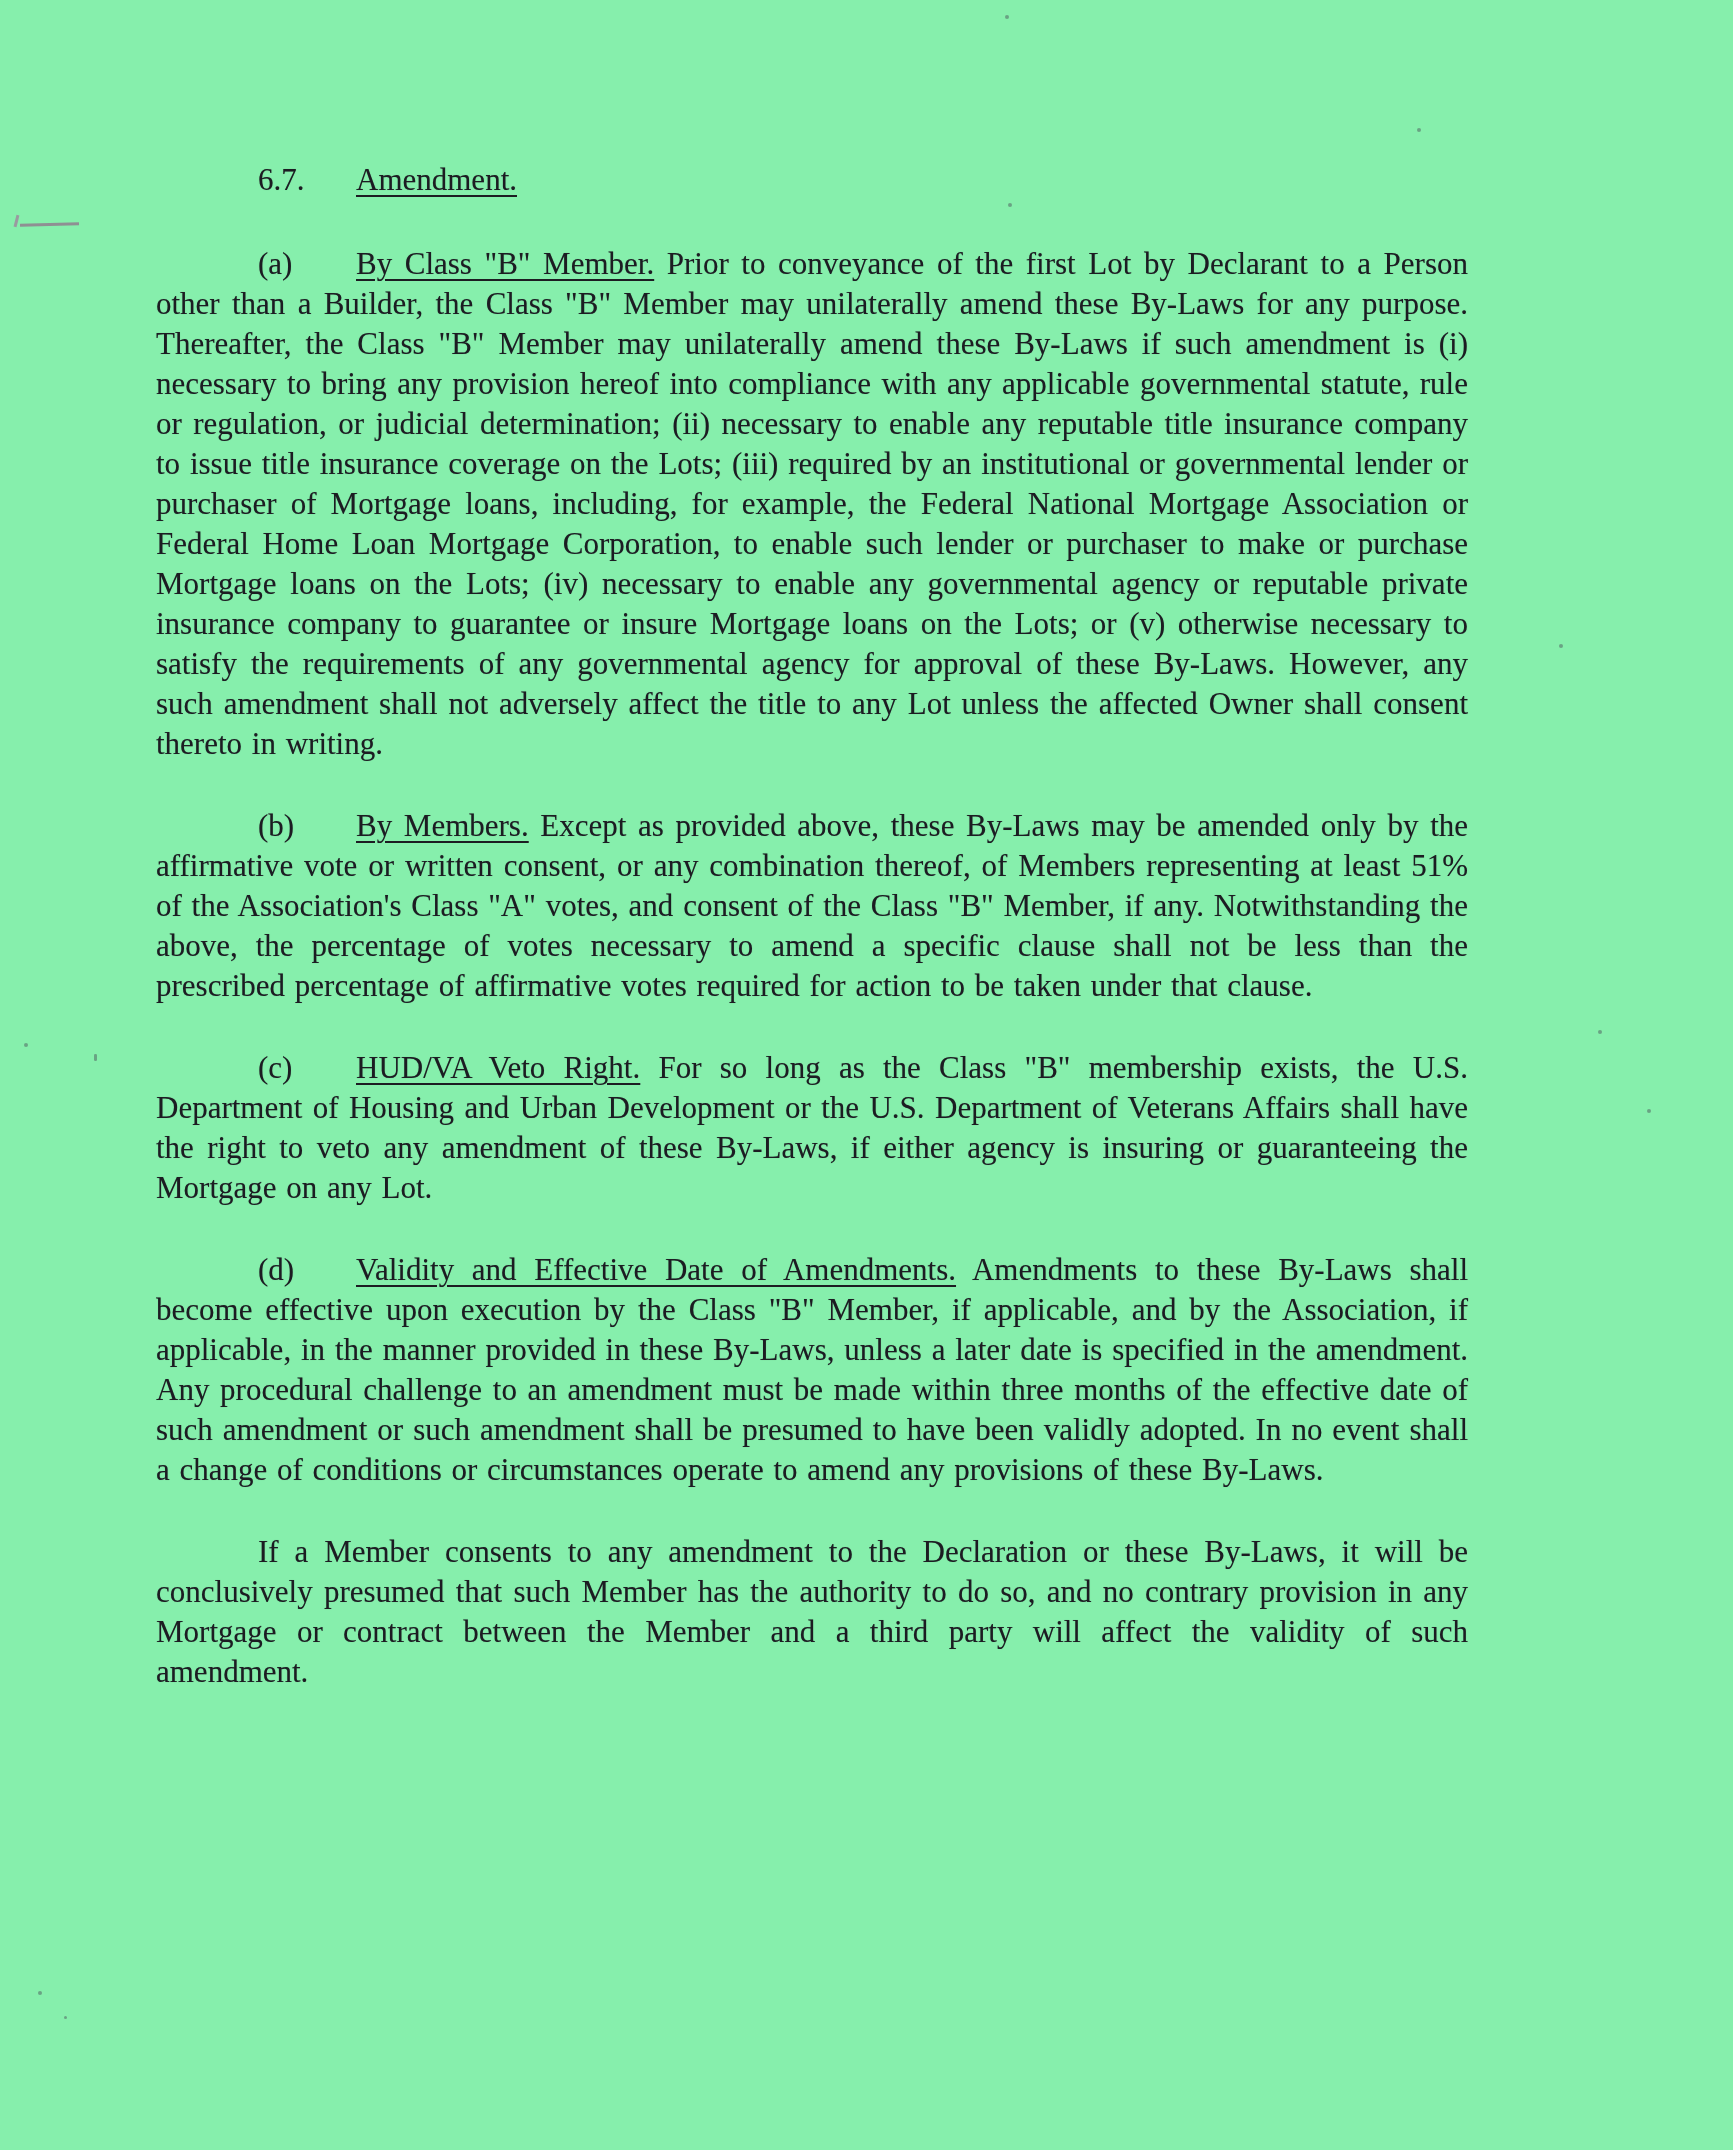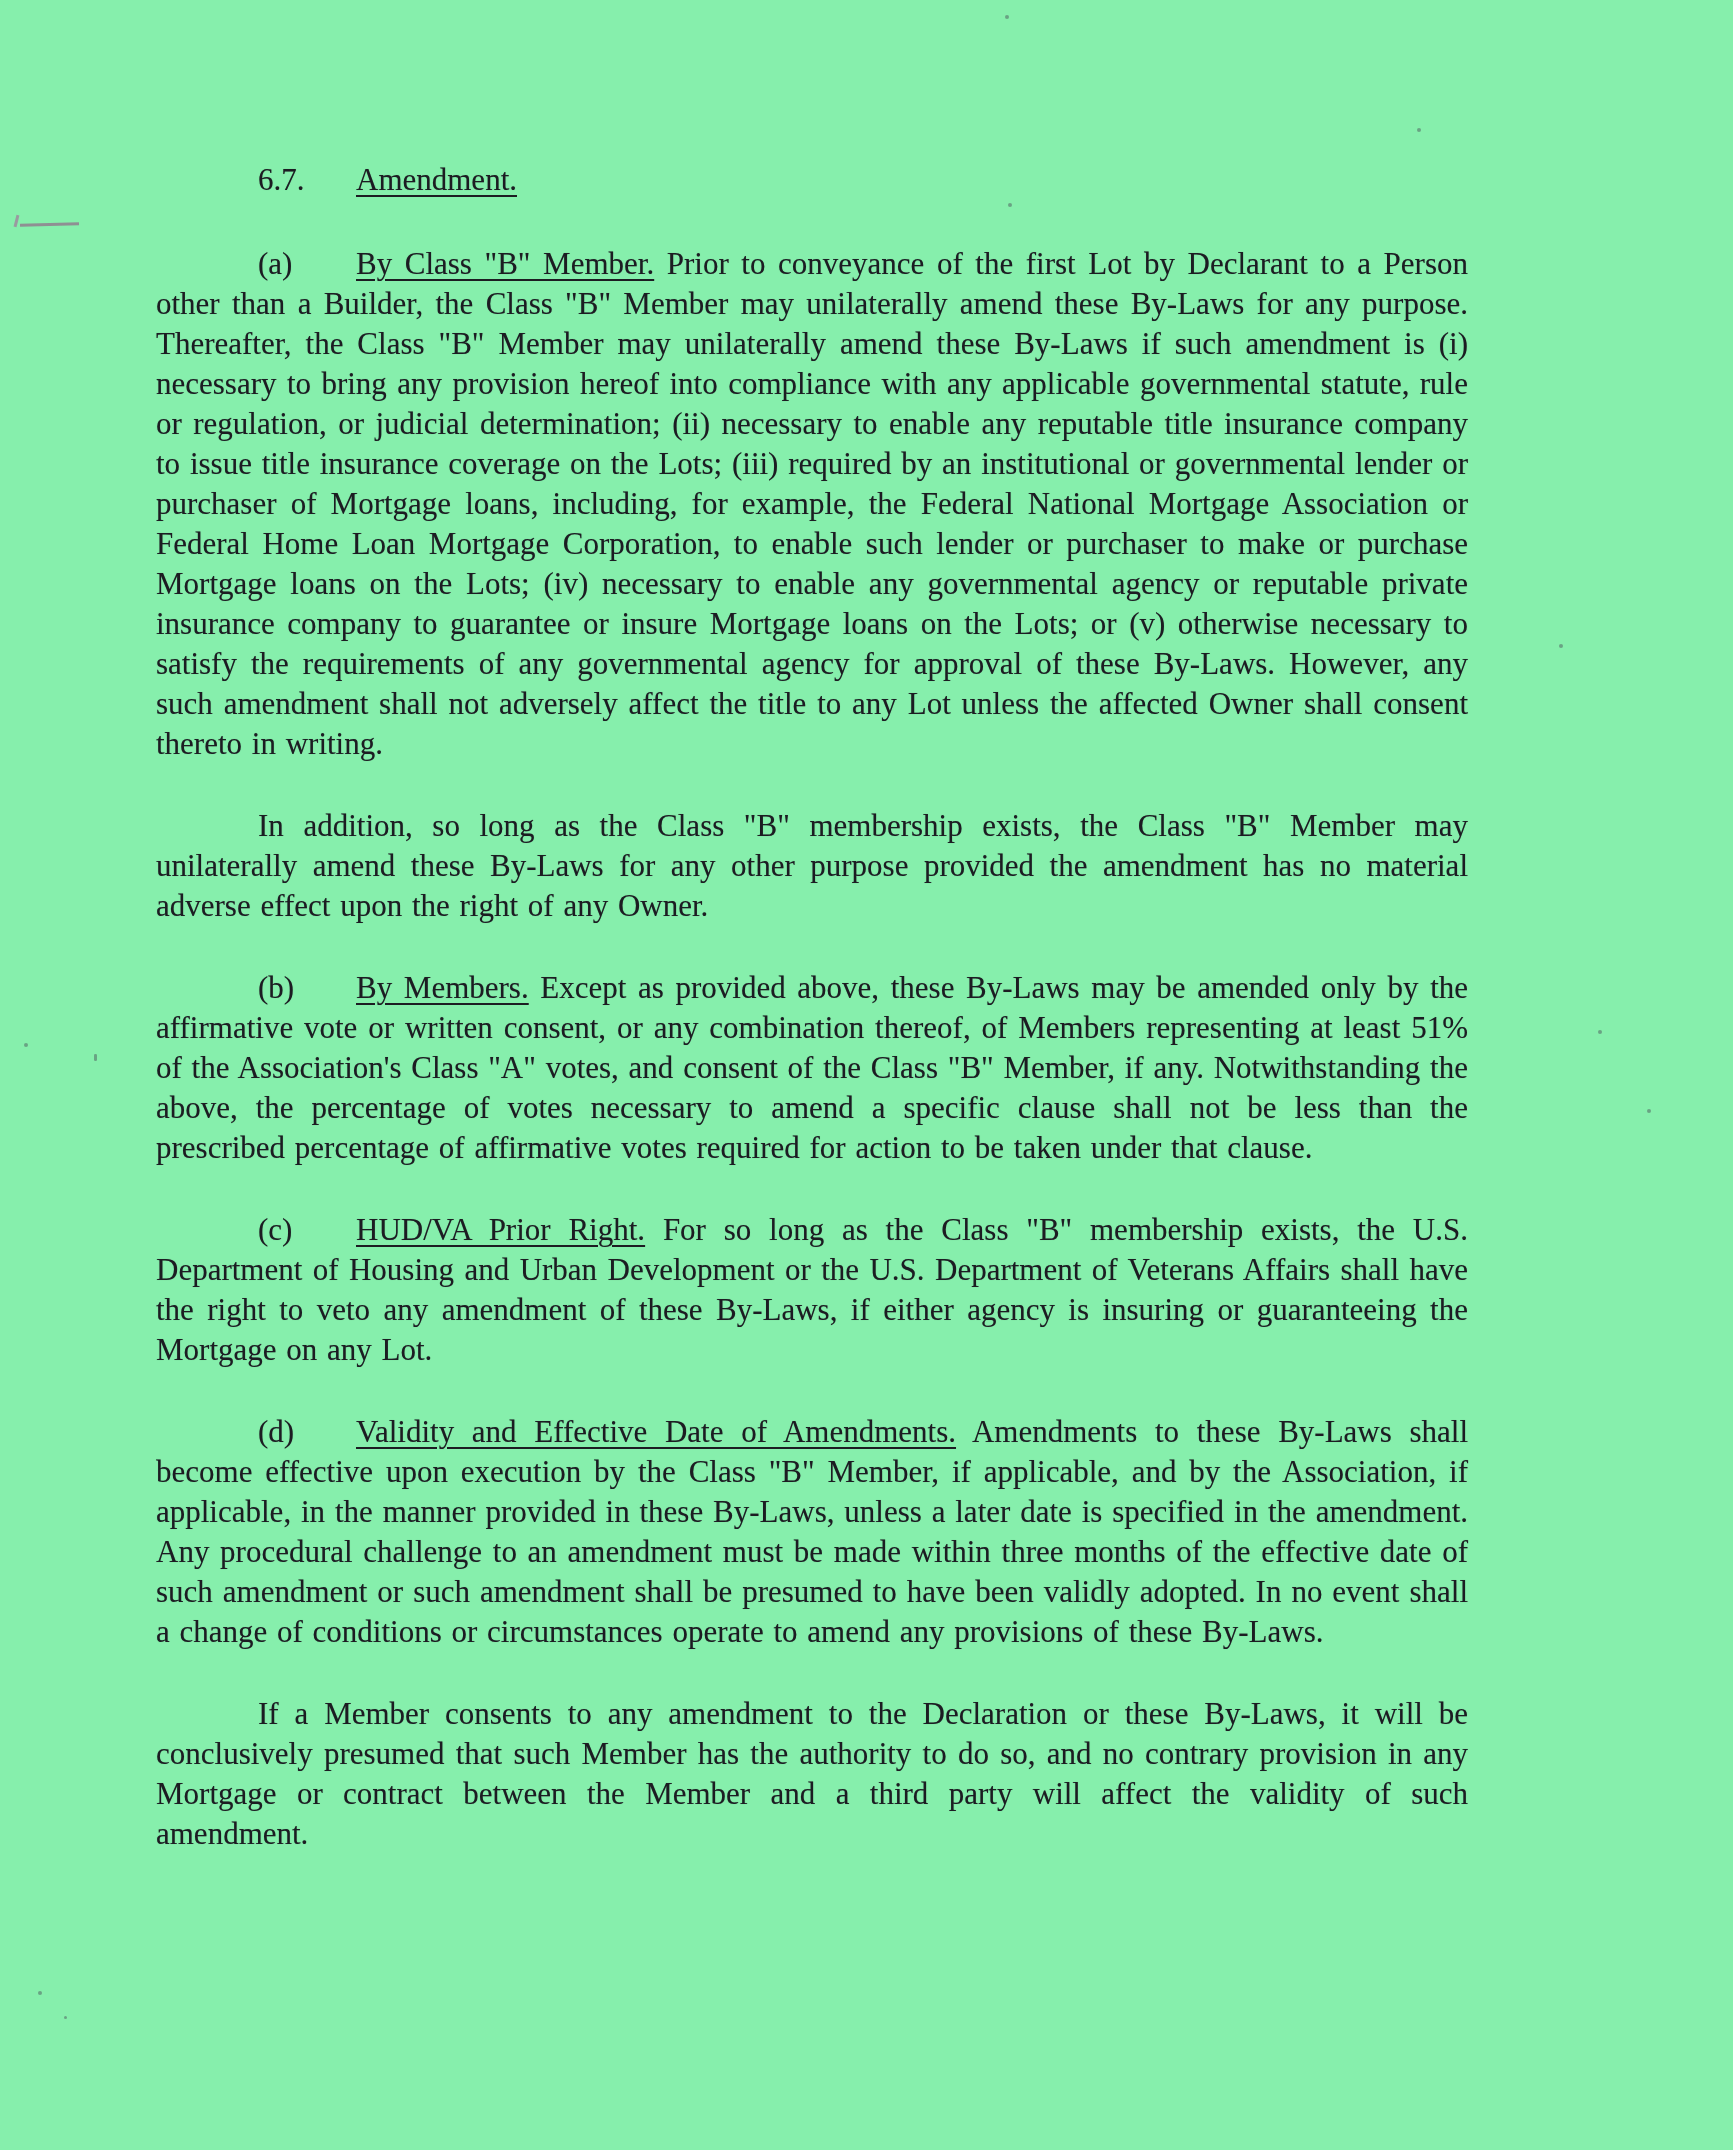--- a/index.html
+++ b/index.html
@@ -105,25 +105,24 @@
   <div class="artifact dot d8"></div>
   <div class="artifact dot d9"></div>
   <div class="artifact dot d10"></div>
 
   <div class="content">
 
     <p class="section-heading"><span class="num-label">6.7.</span><span class="u">Amendment.</span></p>
 
     <p class="para"><span class="num-label">(a)</span><span class="u">By Class "B" Member.</span> <span>Prior to conveyance of the first Lot by Declarant to a Person other than a Builder, the Class "B" Member may unilaterally amend these By-Laws for any purpose.  Thereafter, the Class "B" Member may unilaterally amend these By-Laws if such amendment is (i) necessary to bring any provision hereof into compliance with any applicable governmental statute, rule or regulation, or judicial determination; (ii) necessary to enable any reputable title insurance company to issue title insurance coverage on the Lots; (iii) required by an institutional or governmental lender or purchaser of Mortgage loans, including, for example, the Federal National Mortgage Association or Federal Home Loan Mortgage Corporation, to enable such lender or purchaser to make or purchase Mortgage loans on the Lots; (iv) necessary to enable any governmental agency or reputable private insurance company to guarantee or insure Mortgage loans on the Lots; or (v) otherwise necessary to satisfy the requirements of any governmental agency for approval of these By-Laws.  However, any such amendment shall not adversely affect the title to any Lot unless the affected Owner shall consent thereto in writing.</span></p>
 
-    <p class="para"><span>In addition, so long as the Class "B" membership exists, the Class "B" Member may unilaterally amend these By-Laws for any other purpose provided the amendment has no material adverse effect upon the right of any Owner.</span></p>
 
     <p class="para"><span class="num-label">(b)</span><span class="u">By Members.</span> <span>Except as provided above, these By-Laws may be amended only by the affirmative vote or written consent, or any combination thereof, of Members representing at least 51% of the Association's Class "A" votes, and consent of the Class "B" Member, if any.  Notwithstanding the above, the percentage of votes necessary to amend a specific clause shall not be less than the prescribed percentage of affirmative votes required for action to be taken under that clause.</span></p>
 
-    <p class="para"><span class="num-label">(c)</span><span class="u">HUD/VA Prior Right.</span> <span>For so long as the Class "B" membership exists, the U.S. Department of Housing and Urban Development or the U.S. Department of Veterans Affairs shall have the right to veto any amendment of these By-Laws, if either agency is insuring or guaranteeing the Mortgage on any Lot.</span></p>
+    <p class="para"><span class="num-label">(c)</span><span class="u">HUD/VA Veto Right.</span> <span>For so long as the Class "B" membership exists, the U.S. Department of Housing and Urban Development or the U.S. Department of Veterans Affairs shall have the right to veto any amendment of these By-Laws, if either agency is insuring or guaranteeing the Mortgage on any Lot.</span></p>
 
     <p class="para"><span class="num-label">(d)</span><span class="u">Validity and Effective Date of Amendments.</span> <span>Amendments to these By-Laws shall become effective upon execution by the Class "B" Member, if applicable, and by the Association, if applicable, in the manner provided in these By-Laws, unless a later date is specified in the amendment.  Any procedural challenge to an amendment must be made within three months of the effective date of such amendment or such amendment shall be presumed to have been validly adopted.  In no event shall a change of conditions or circumstances operate to amend any provisions of these By-Laws.</span></p>
 
     <p class="para"><span>If a Member consents to any amendment to the Declaration or these By-Laws, it will be conclusively presumed that such Member has the authority to do so, and no contrary provision in any Mortgage or contract between the Member and a third party will affect the validity of such amendment.</span></p>
 
   </div>
 
 
 </div>
 

